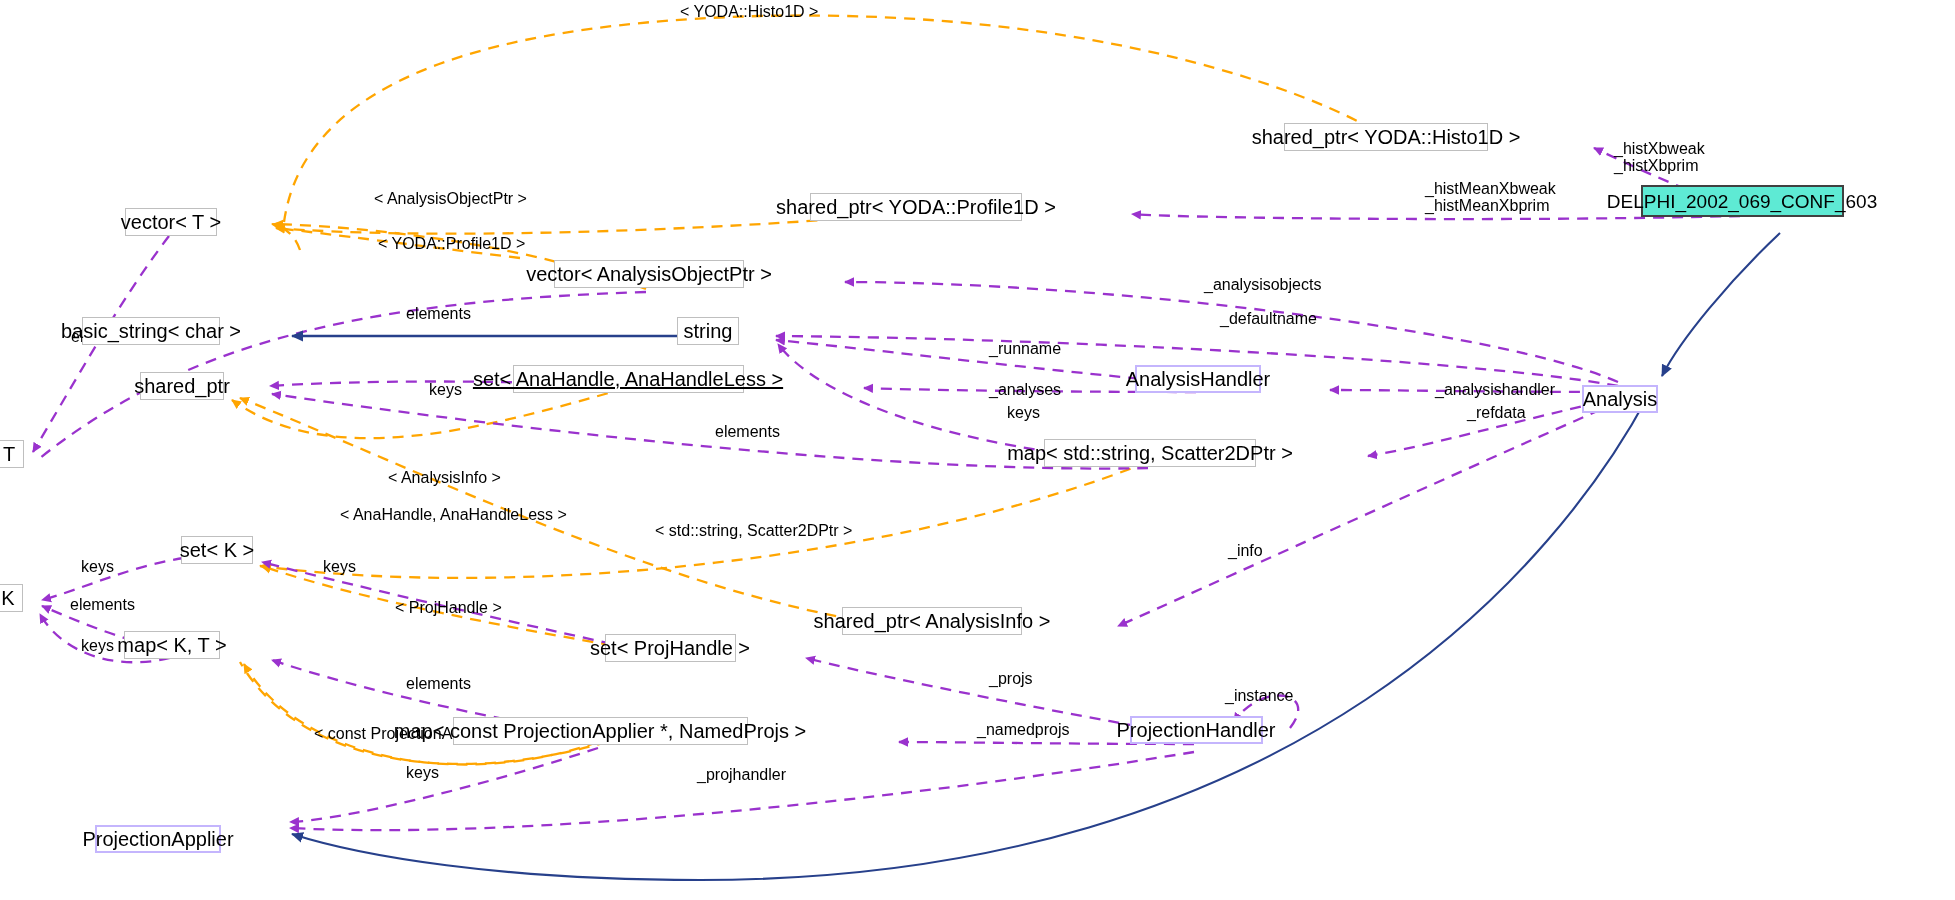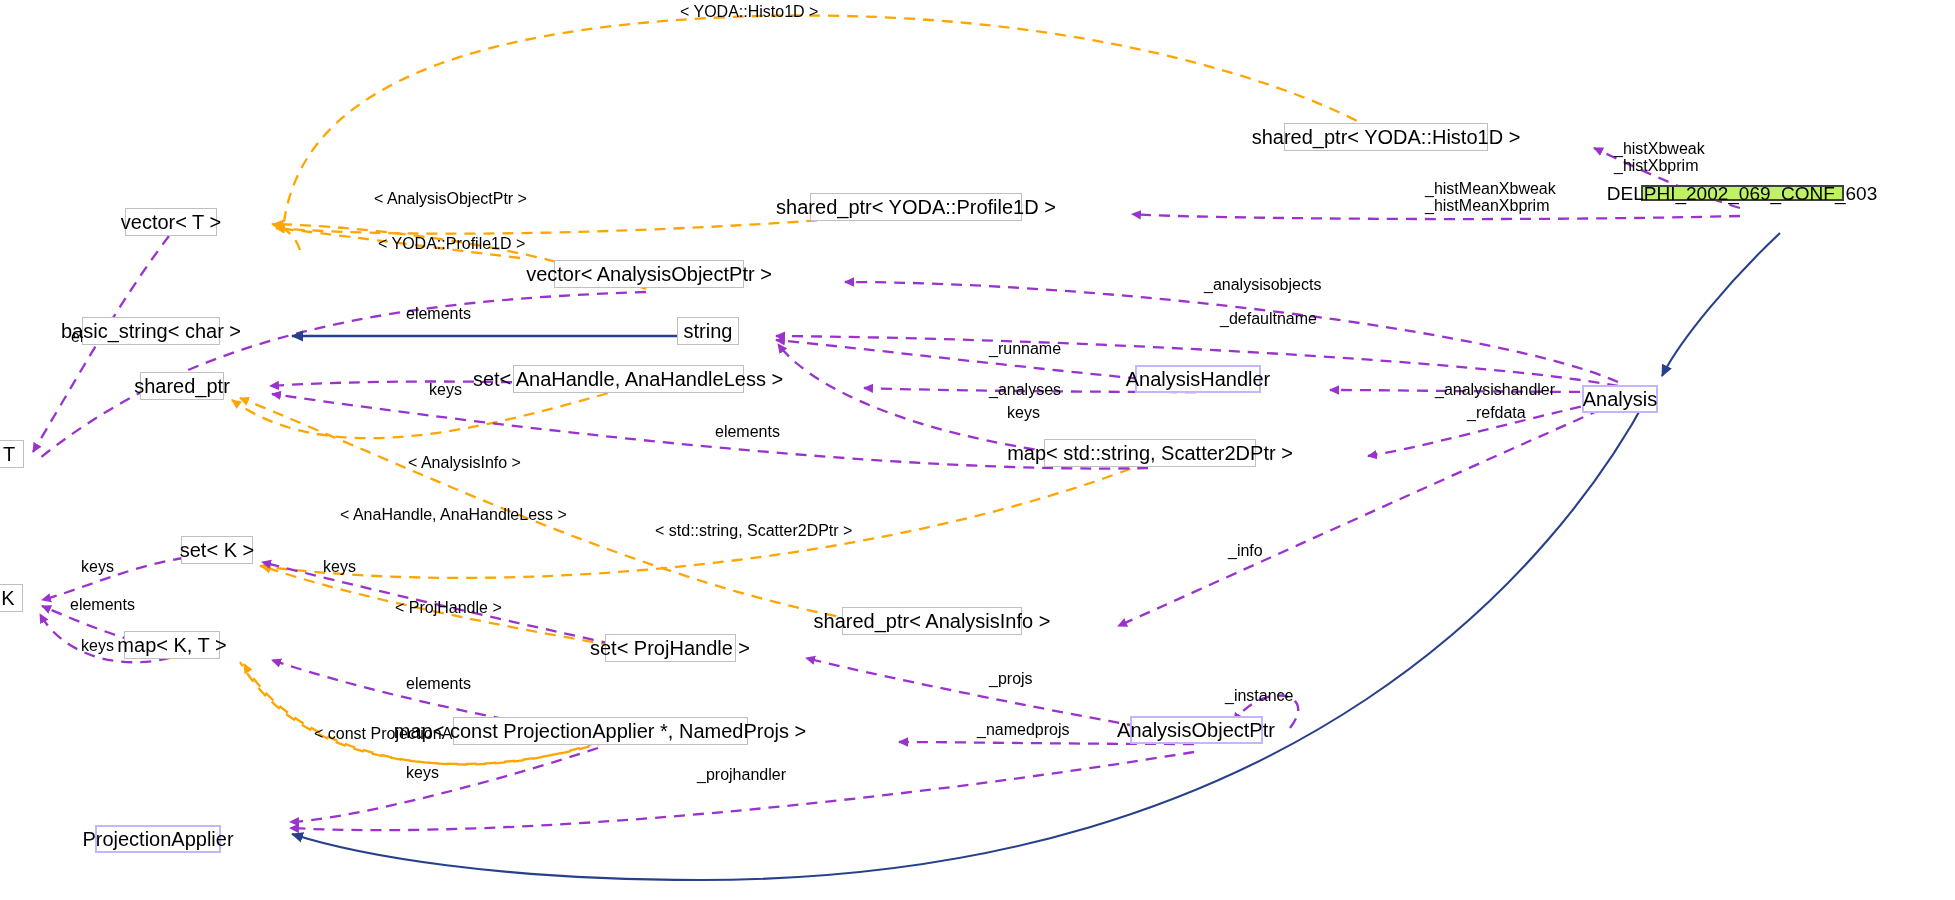--- a/index.html
+++ b/index.html
@@ -37,23 +37,23 @@
     justify-content: center;
     padding: 0 9px;
     height: 28px;
     z-index: 5;
   }
   .node.emphasis {
     border: 2px solid #c4b5fd;
   }
   .node.focus {
     border: 2px solid #404040;
-    background: #bef264;
+    background: #5eead4;
     font-size: 19px;
-    height: 16px;
+    height: 32px;
   }
   .edge-label {
     position: absolute;
     font-size: 16px;
     line-height: 1.08;
     color: #000000;
     white-space: pre;
     z-index: 4;
     background: transparent;
   }
@@ -130,29 +130,29 @@
       <div class="node" style="left: 125px; top: 208px; width: 92px;">vector&lt; T &gt;</div>
       <div class="node" style="left: 82px; top: 317px; width: 138px;">basic_string&lt; char &gt;</div>
       <div class="node" style="left: 140px; top: 372px; width: 84px;">shared_ptr</div>
       <div class="node" style="left: -6px; top: 440px; width: 30px;">T</div>
       <div class="node" style="left: -7px; top: 584px; width: 30px;">K</div>
       <div class="node" style="left: 150px; top: 536px; width: 72px; margin-left: 31px;">set&lt; K &gt;</div>
       <div class="node" style="left: 124px; top: 631px; width: 96px;">map&lt; K, T &gt;</div>
       <div class="node emphasis" style="left: 95px; top: 802px; width: 126px; margin-top: 23px;">ProjectionApplier</div>
       <div class="node" style="left: 677px; top: 317px; width: 62px;">string</div>
       <div class="node" style="left: 554px; top: 260px; width: 190px;">vector&lt; AnalysisObjectPtr &gt;</div>
-      <div class="node" style="left: 512.5px; top: 365px; width: 231px;">set&lt; AnaHandle, AnaHandleLess &gt;</div>
+      <div class="node" style="left: 512.5px; top: 365px; width: 231px; text-decoration: underline;">set&lt; AnaHandle, AnaHandleLess &gt;</div>
       <div class="node" style="left: 604.5px; top: 634px; width: 131px;">set&lt; ProjHandle &gt;</div>
       <div class="node" style="left: 452.5px; top: 717px; width: 295px;">map&lt; const ProjectionApplier *, NamedProjs &gt;</div>
       <div class="node" style="left: 810px; top: 193px; width: 212px;">shared_ptr&lt; YODA::Profile1D &gt;</div>
       <div class="node" style="left: 1284px; top: 123px; width: 204px;">shared_ptr&lt; YODA::Histo1D &gt;</div>
       <div class="node emphasis" style="left: 1135px; top: 365px; width: 126px;">AnalysisHandler</div>
       <div class="node" style="left: 1044px; top: 439px; width: 212px;">map&lt; std::string, Scatter2DPtr &gt;</div>
       <div class="node" style="left: 842px; top: 607px; width: 180px;">shared_ptr&lt; AnalysisInfo &gt;</div>
-      <div class="node emphasis" style="left: 1129.5px; top: 716px; width: 133px;">AnalysisObjectPtr</div>
+      <div class="node emphasis" style="left: 1129.5px; top: 716px; width: 133px;">ProjectionHandler</div>
       <div class="node emphasis" style="left: 1582px; top: 385px; width: 76px;">Analysis</div>
       <div class="node focus" style="left: 1640.5px; top: 185px; width: 203px;">DELPHI_2002_069_CONF_603</div>
     </div>
 
   <div id="label-container">
       <div class="edge-label template" style="left: 680px; top: 3px;">&lt; YODA::Histo1D &gt;</div>
       <div class="edge-label usage" style="left: 1614px; top: 140px;">_histXbweak
 _histXbprim</div>
       <div class="edge-label usage" style="left: 1425px; top: 180px;">_histMeanXbweak
 _histMeanXbprim</div>
@@ -162,21 +162,21 @@
       <div class="edge-label usage" style="left: 406px; top: 305px;">elements</div>
       <div class="edge-label usage" style="left: 1220px; top: 310px;">_defaultname</div>
       <div class="edge-label usage" style="left: 71px; top: 328px;">elements</div>
       <div class="edge-label usage" style="left: 989px; top: 340px;">_runname</div>
       <div class="edge-label usage" style="left: 429px; top: 381px;">keys</div>
       <div class="edge-label usage" style="left: 989px; top: 381px;">_analyses</div>
       <div class="edge-label usage" style="left: 1435px; top: 381px;">_analysishandler</div>
       <div class="edge-label usage" style="left: 1007px; top: 404px;">keys</div>
       <div class="edge-label usage" style="left: 1467px; top: 404px;">_refdata</div>
       <div class="edge-label usage" style="left: 715px; top: 423px;">elements</div>
-      <div class="edge-label template" style="left: 388px; top: 454px; margin-left: 20px;">&lt; AnalysisInfo &gt;</div>
+      <div class="edge-label template" style="left: 388px; top: 469px;">&lt; AnalysisInfo &gt;</div>
       <div class="edge-label template" style="left: 340px; top: 506px;">&lt; AnaHandle, AnaHandleLess &gt;</div>
       <div class="edge-label template" style="left: 655px; top: 522px;">&lt; std::string, Scatter2DPtr &gt;</div>
       <div class="edge-label usage" style="left: 1228px; top: 542px;">_info</div>
       <div class="edge-label usage" style="left: 81px; top: 558px;">keys</div>
       <div class="edge-label usage" style="left: 323px; top: 558px;">keys</div>
       <div class="edge-label usage" style="left: 70px; top: 596px;">elements</div>
       <div class="edge-label template" style="left: 395px; top: 599px;">&lt; ProjHandle &gt;</div>
       <div class="edge-label usage" style="left: 81px; top: 637px;">keys</div>
       <div class="edge-label usage" style="left: 989px; top: 670px;">_projs</div>
       <div class="edge-label usage" style="left: 406px; top: 675px;">elements</div>

